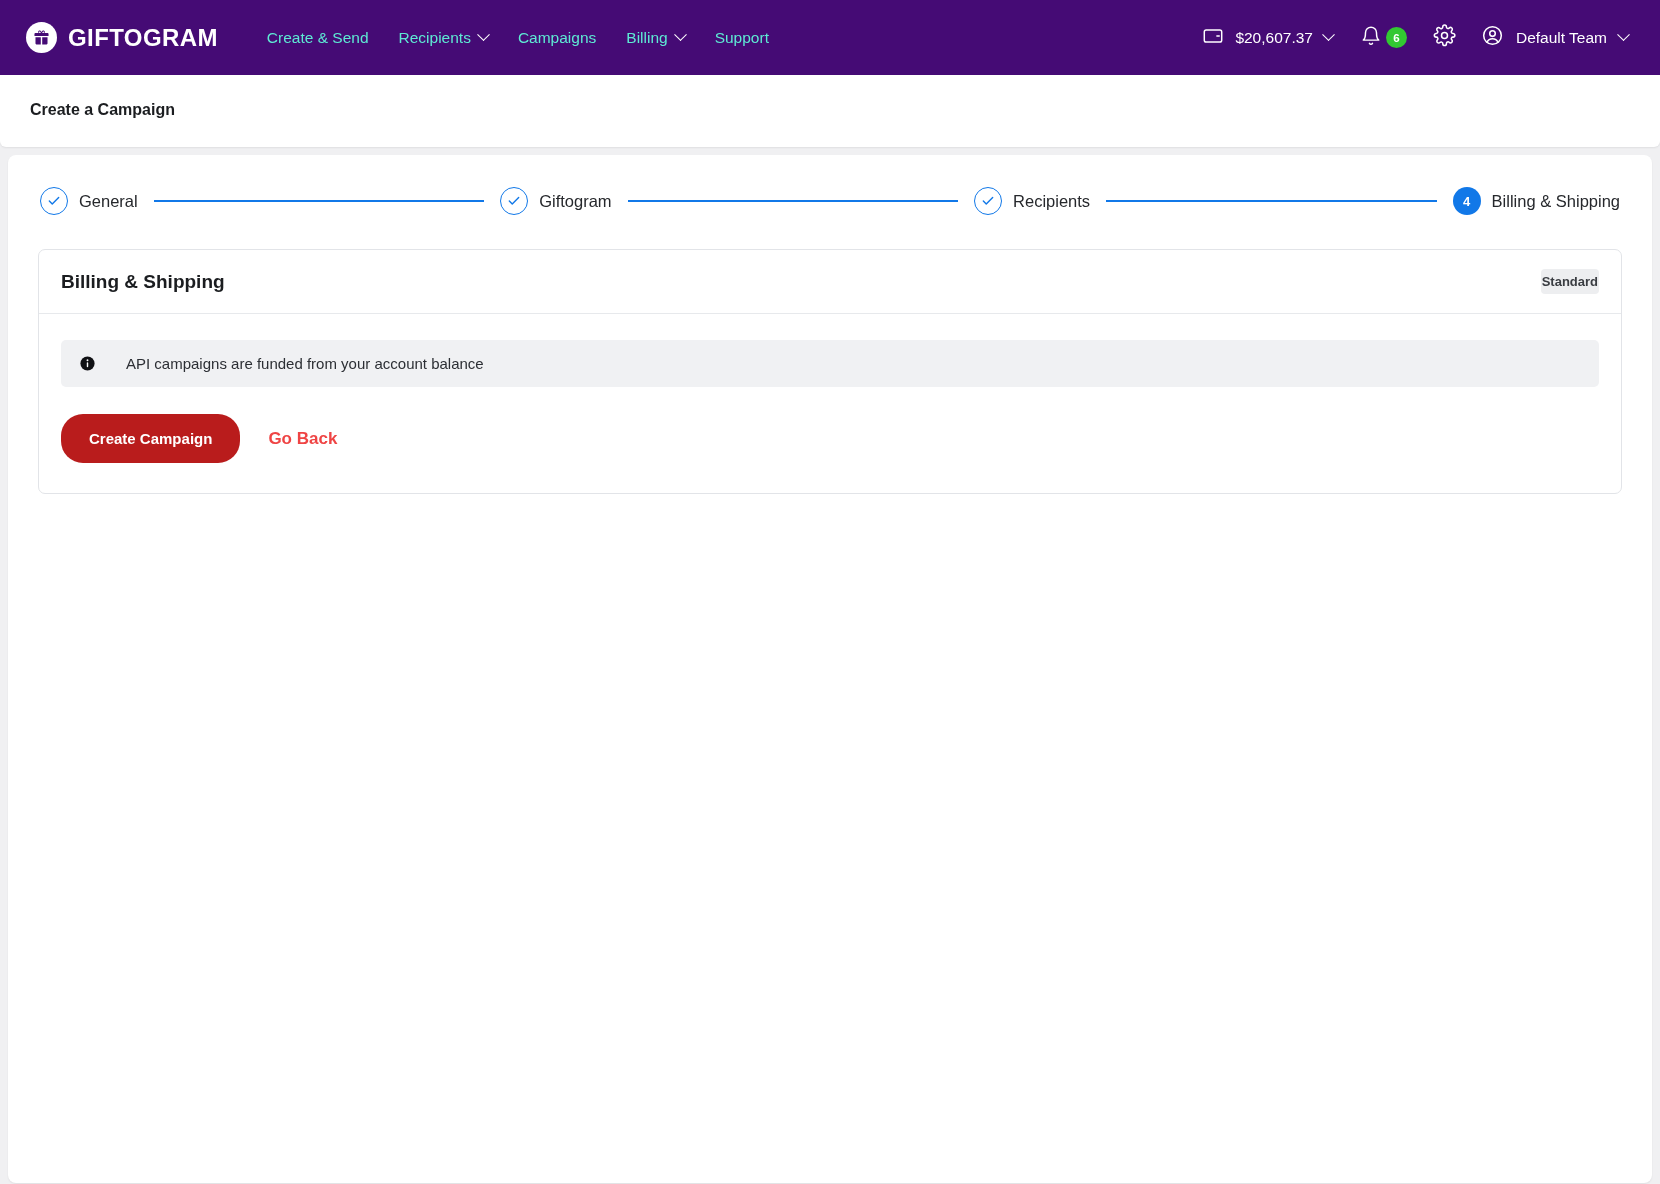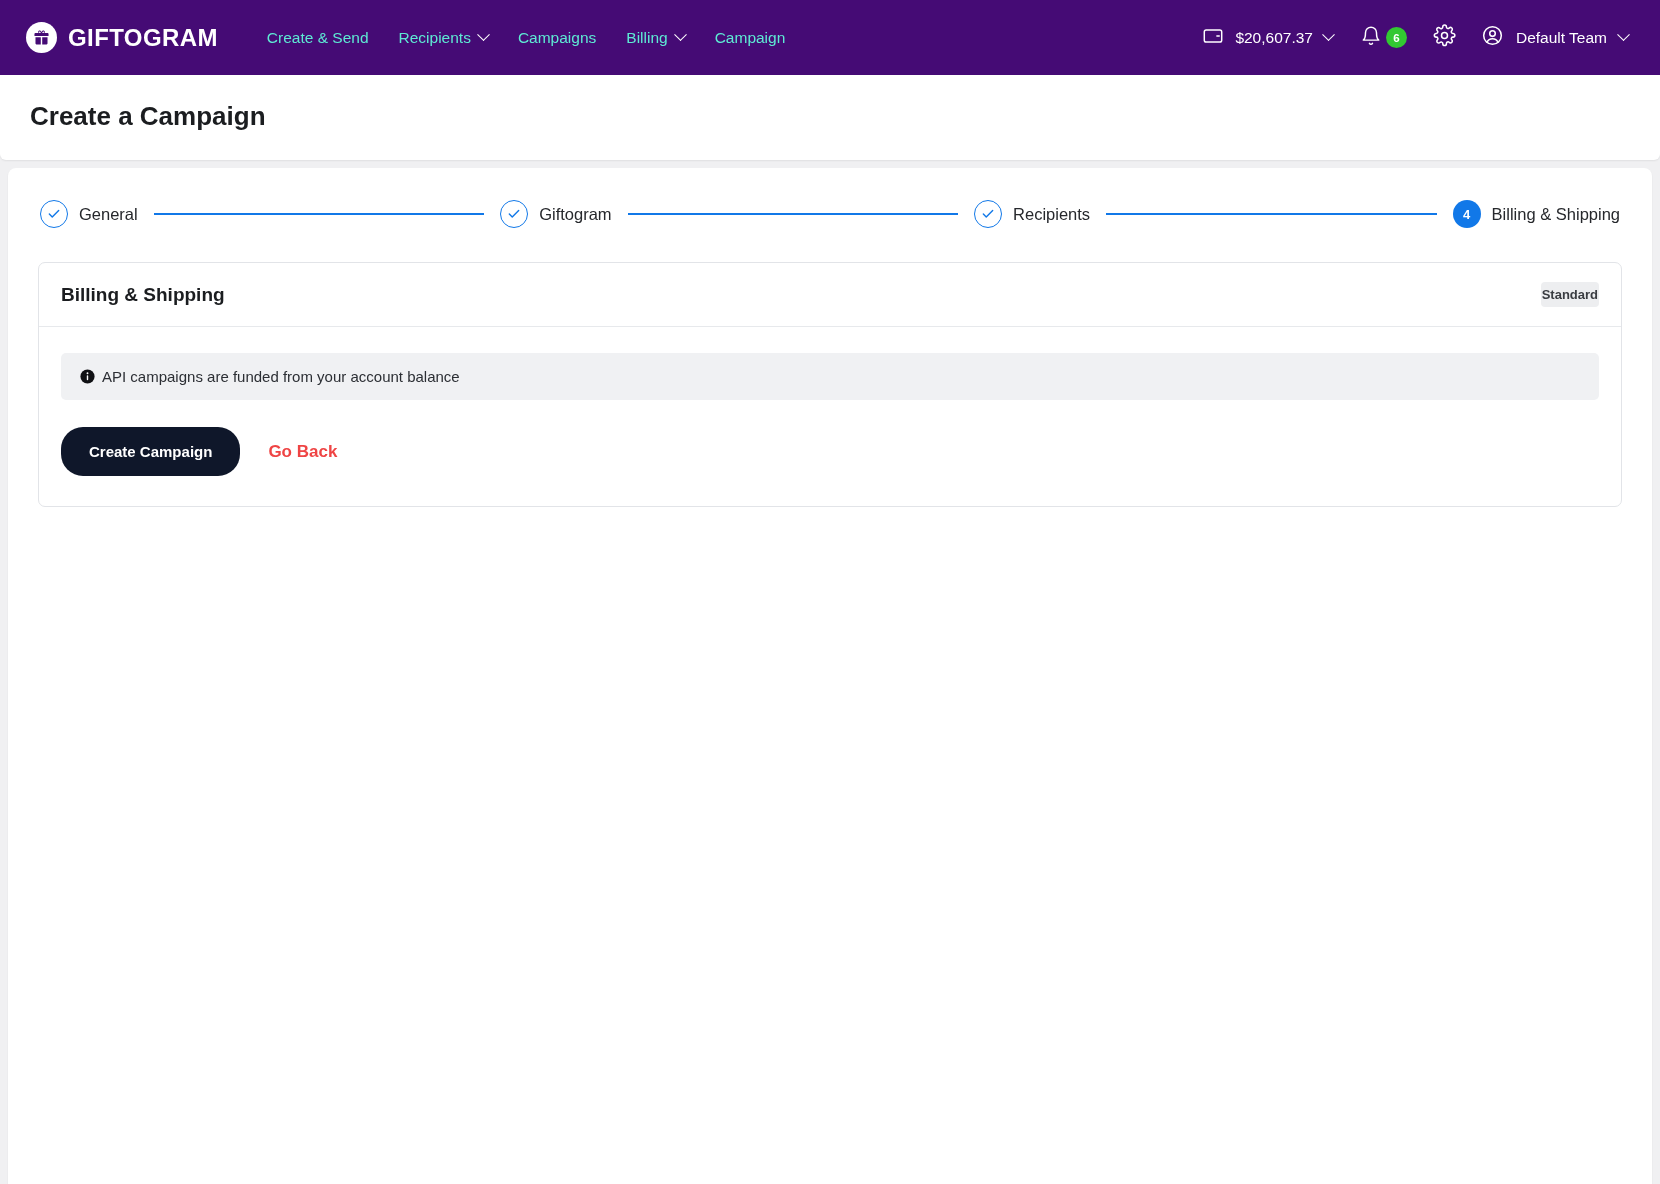--- a/index.html
+++ b/index.html
@@ -102,21 +102,21 @@
 
   
   .page-header {
     background: #ffffff;
     margin: 0 0 8px 0;
     border-radius: 0 0 6px 6px;
     padding: 26px 30px 28px 30px;
     box-shadow: 0 1px 2px rgba(0,0,0,.07);
   }
   .page-title {
-    font-size: 26px;
+    font-size: 16px;
     font-weight: bold;
     color: #1b1d20;
     margin: 0;
   }
 
   
   .main-card {
     background: #ffffff;
     margin: 0 8px 8px 8px;
     border-radius: 8px;
@@ -199,40 +199,40 @@
     padding: 26px 22px 30px 22px;
   }
 
   
   .info-banner {
     background: #f0f1f3;
     border-radius: 5px;
     padding: 15px 18px;
     display: flex;
     align-items: center;
-    gap: 6px;
+    gap: 30px;
   }
   .info-icon {
     width: 17px; height: 17px;
     flex: 0 0 auto;
   }
   .info-text {
     font-size: 15px;
     color: #2c2f34;
   }
 
   
   .actions {
     display: flex;
     align-items: center;
     gap: 10px;
     margin-top: 27px;
   }
   .btn-primary {
-    background: #0f172a;
+    background: #b91c1c;
     color: #ffffff;
     font-size: 15px;
     font-weight: bold;
     border: none;
     border-radius: 22px;
     padding: 16px 28px;
     cursor: pointer;
     font-family: "Liberation Sans", sans-serif;
   }
   .btn-link {
@@ -269,21 +269,21 @@
       <span class="caret"></span>
     </div>
     <div class="nav-link">
       <span>Campaigns</span>
     </div>
     <div class="nav-link">
       <span>Billing</span>
       <span class="caret"></span>
     </div>
     <div class="nav-link">
-      <span>Campaign</span>
+      <span>Support</span>
     </div>
   </nav>
 
   <div class="nav-right">
 
     <div class="balance">
       <span>
         <svg width="22" height="22" viewBox="0 0 24 24" fill="none" stroke="#ffffff" stroke-width="1.6" stroke-linecap="round" stroke-linejoin="round" aria-hidden="true">
           <rect x="2.5" y="5.5" width="19" height="13" rx="2"></rect>
           <path d="M16.2 12.1h2.6"></path>

